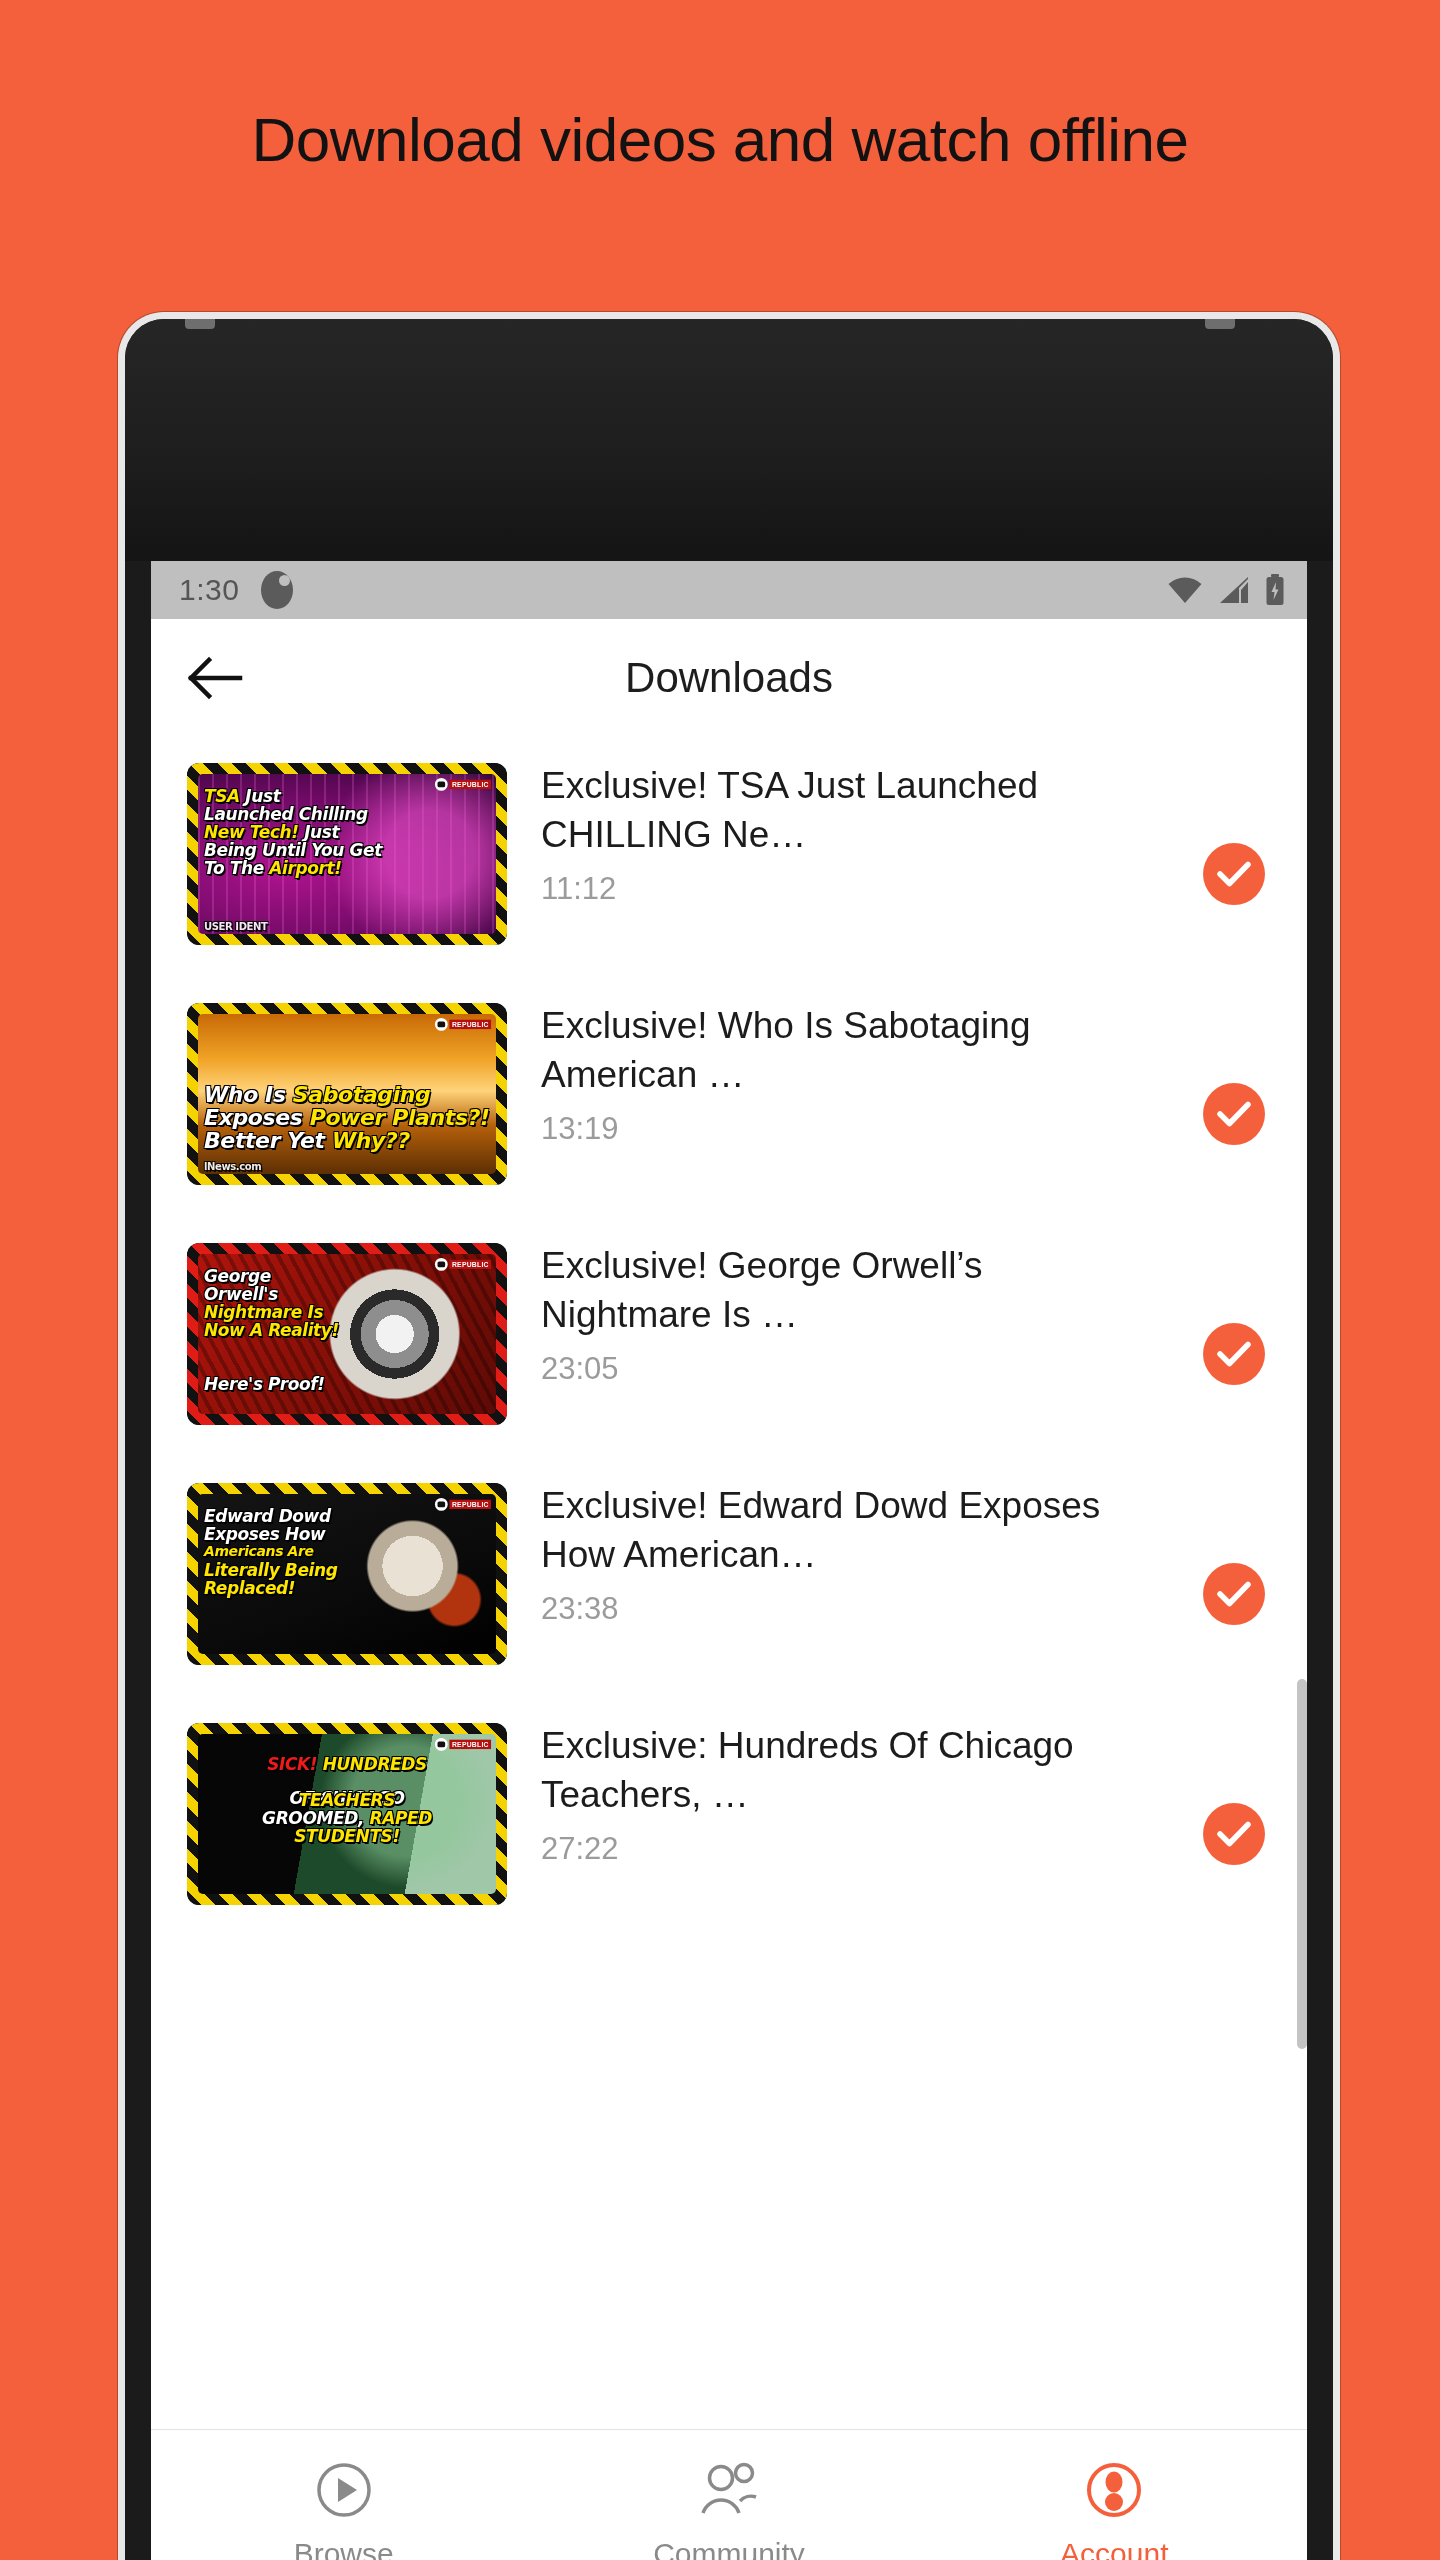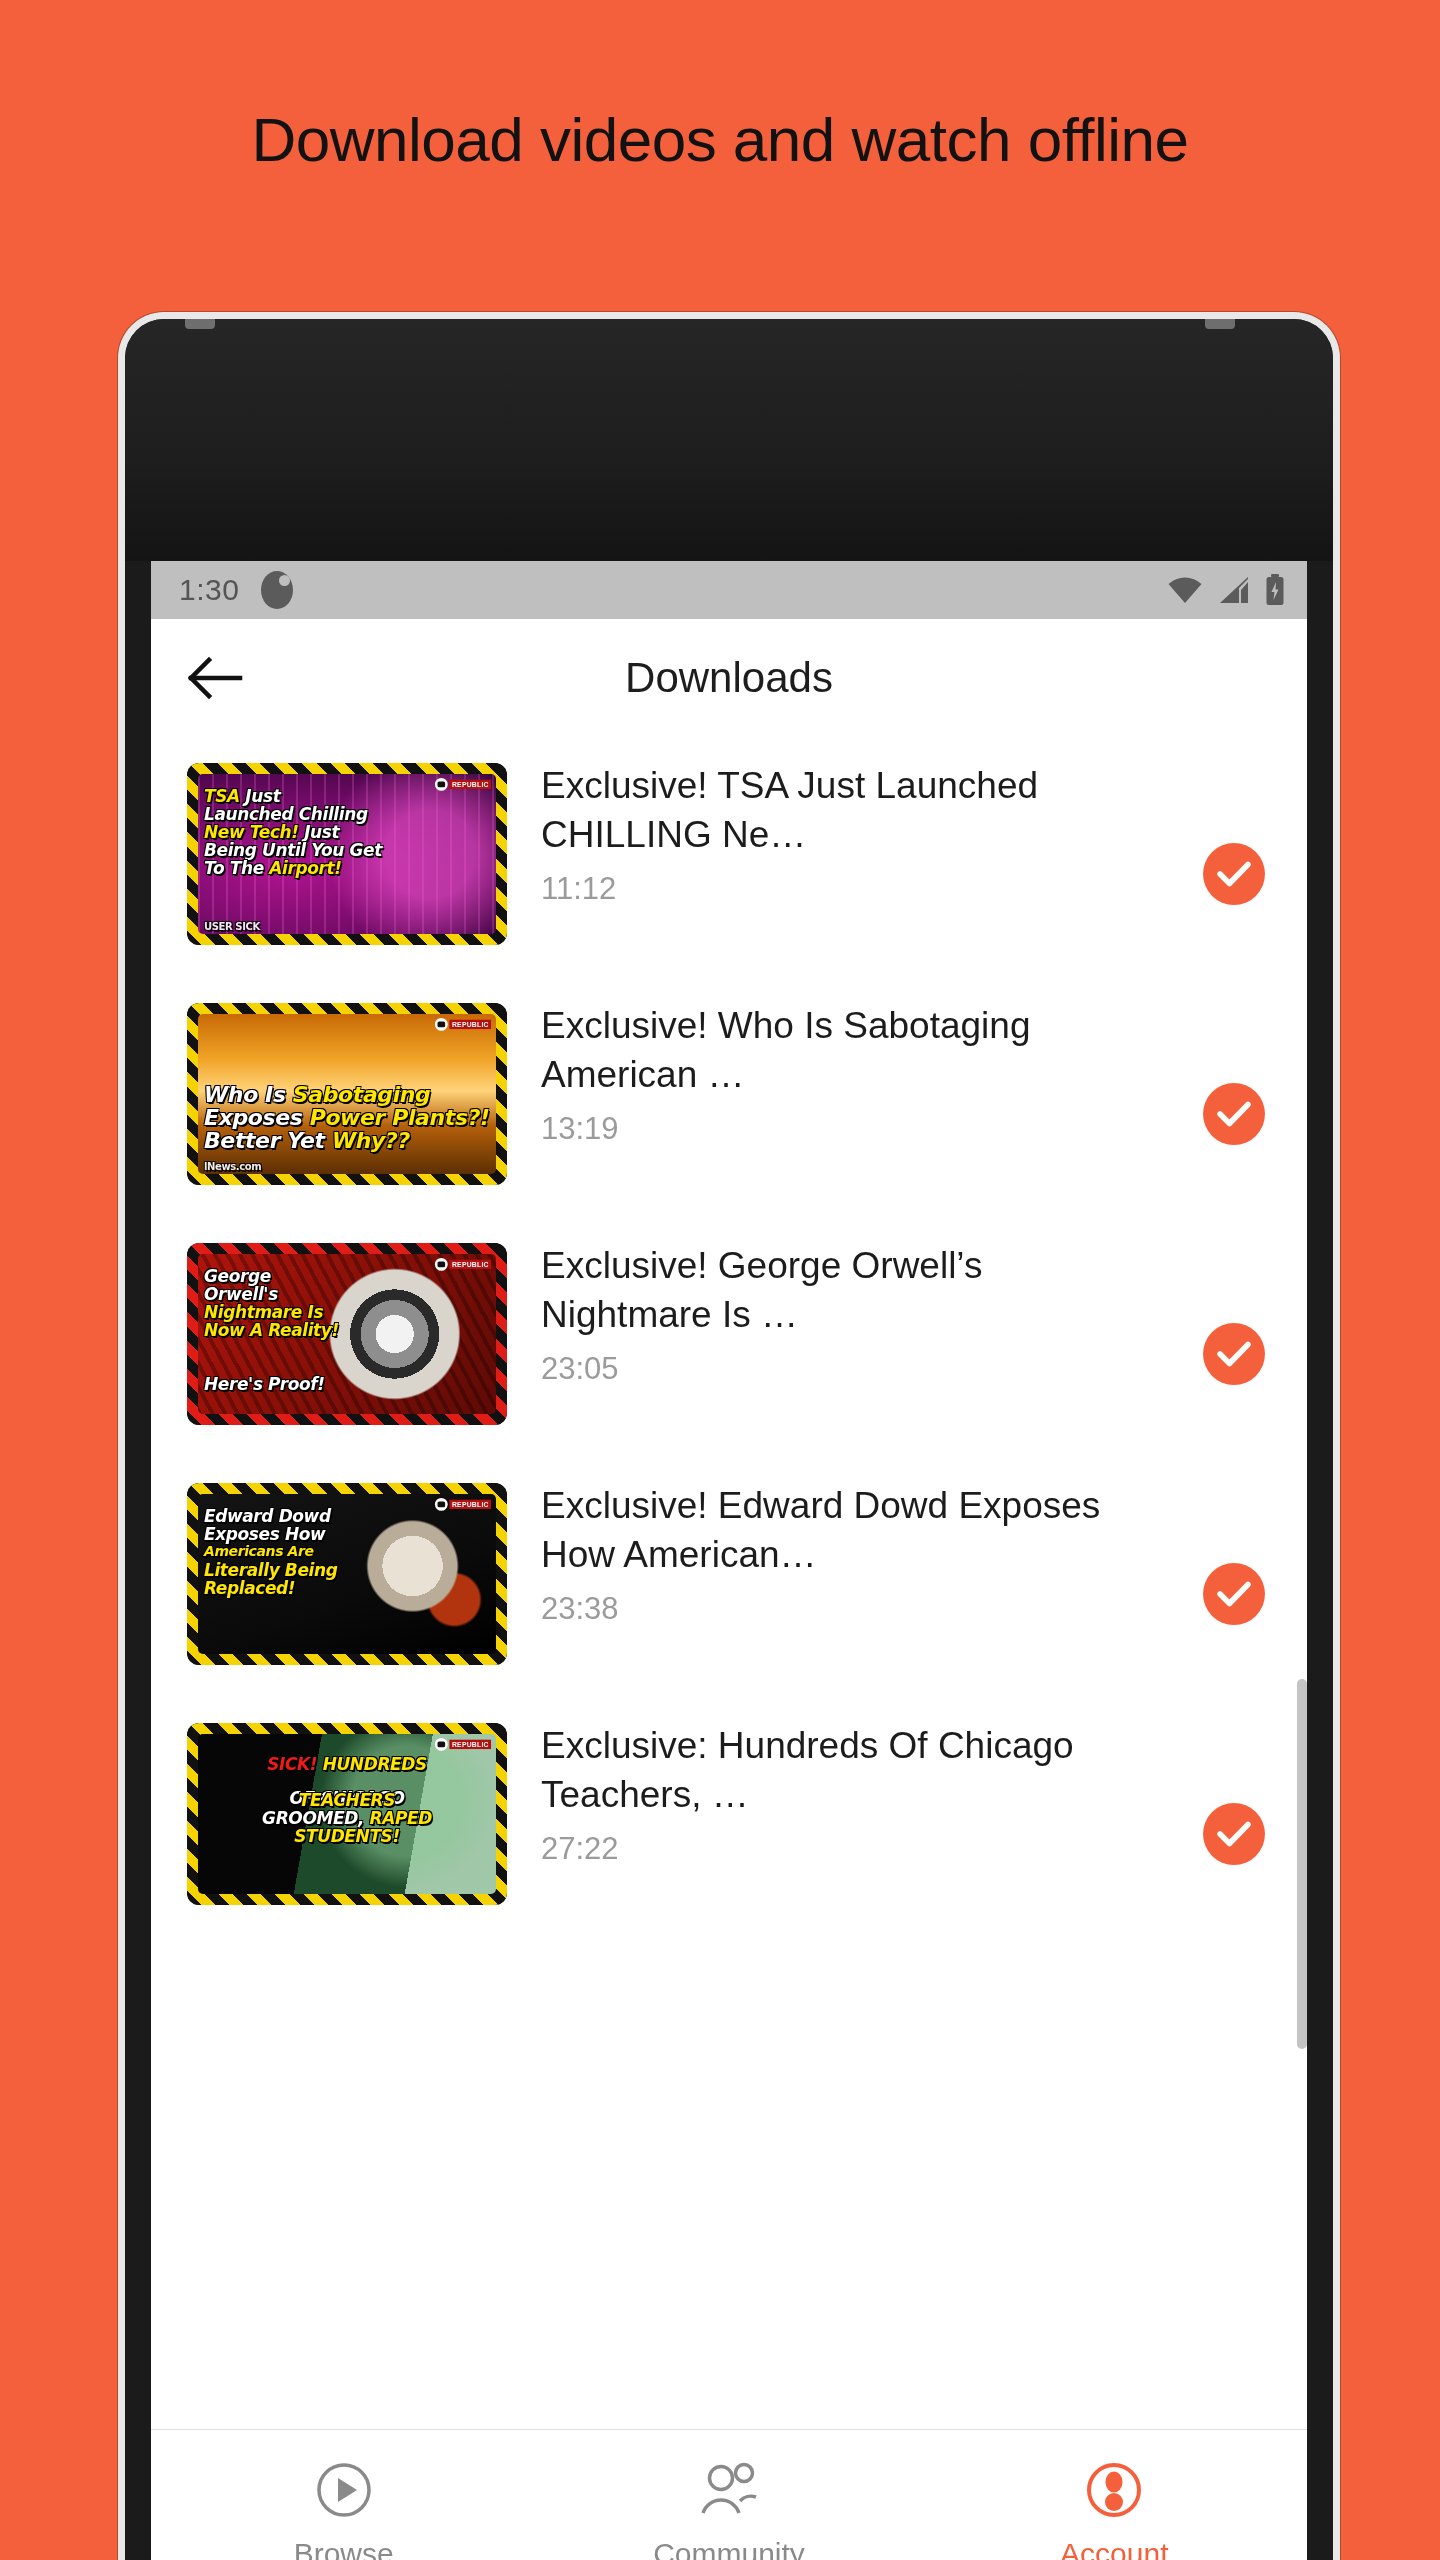--- a/index.html
+++ b/index.html
@@ -261,21 +261,21 @@
       radial-gradient(ellipse at 30% 60%, #b0138f 0%, #6d0a63 55%, #2b0232 100%);">
               <div class="badge-rep">
                 <span class="b-circ"></span>
                 <span class="b-txt">REPUBLIC</span>
               </div>
               <div class="thumb-text" style="font-size: 17px; top: 14px;"><span class="ty">TSA </span><span class="tw">Just</span></div>
               <div class="thumb-text" style="font-size: 17px; top: 32px;"><span class="tw">Launched Chilling</span></div>
               <div class="thumb-text" style="font-size: 17px; top: 50px;"><span class="ty">New Tech!</span><span class="tw"> Just</span></div>
               <div class="thumb-text" style="font-size: 17px; top: 68px;"><span class="tw">Being Until You Get</span></div>
               <div class="thumb-text" style="font-size: 17px; top: 86px;"><span class="tw">To The </span><span class="ty">Airport!</span></div>
-              <div class="thumb-text tw" style="font-size: 10px; bottom: 2px; top: auto; font-style: normal; opacity: 0.9;">USER SICK</div>
+              <div class="thumb-text tw" style="font-size: 10px; bottom: 2px; top: auto; font-style: normal; opacity: 0.9;">USER IDENT</div>
             </div>
           </div>
           <div class="dl-meta">
             <div class="dl-title">Exclusive! TSA Just Launched CHILLING Ne…</div>
             <div class="dl-dur">11:12</div>
           </div>
           <div class="dl-check">
             <svg width="34" height="28" viewBox="0 0 34 28">
               <path d="M3 14 L12.5 23.5 L31 4.5" stroke="#fff" stroke-width="5.5" fill="none" stroke-linecap="round" stroke-linejoin="round"></path>
             </svg>

